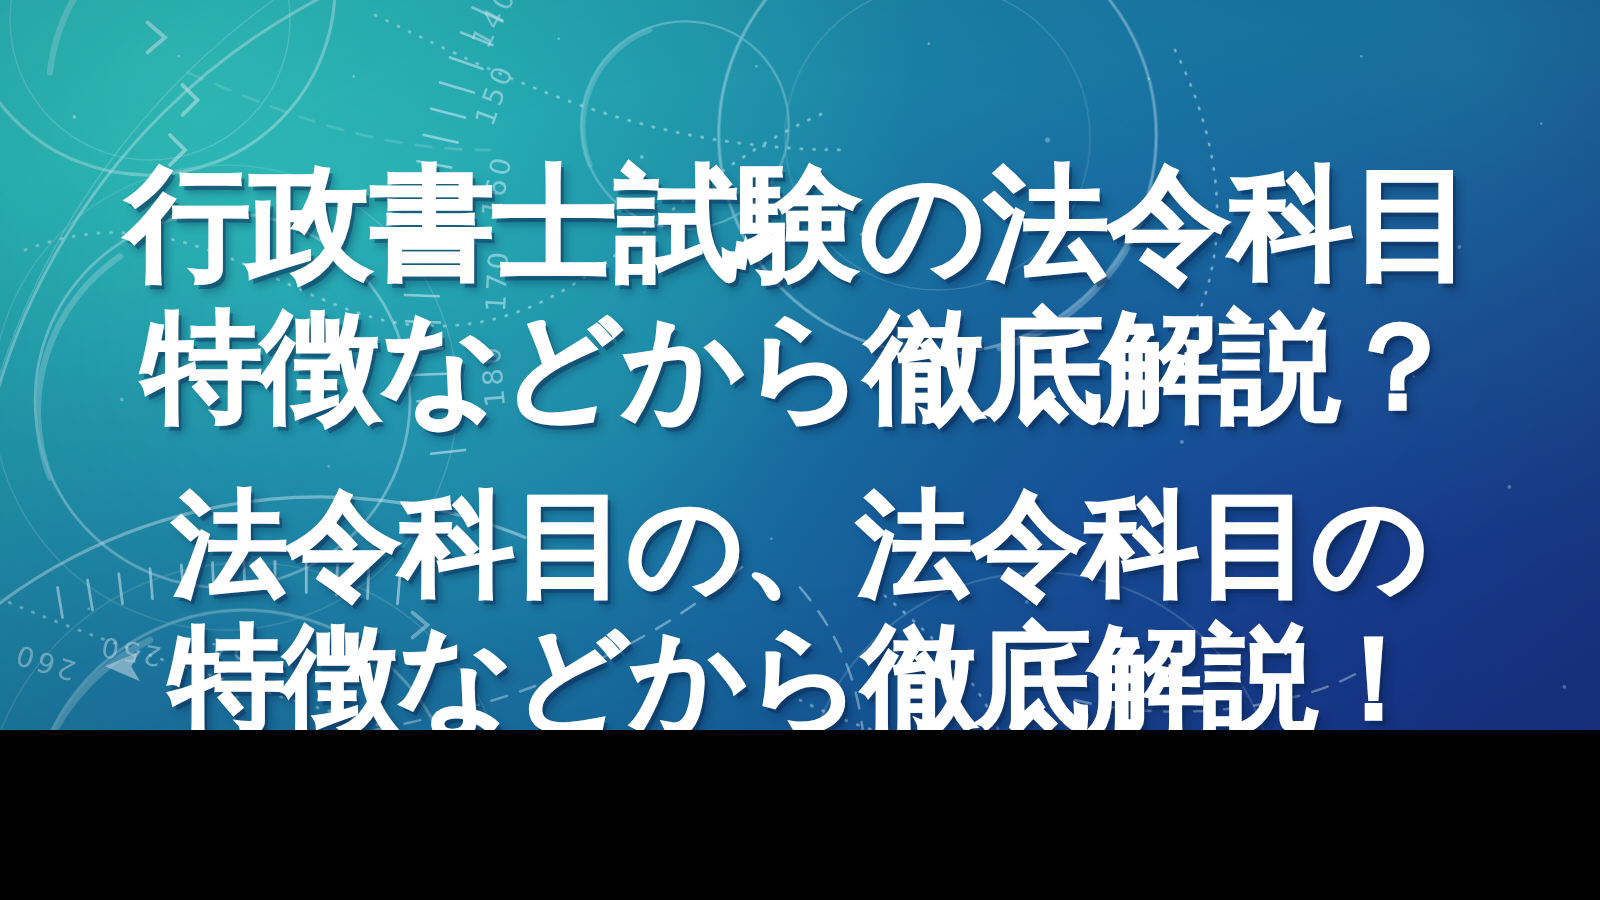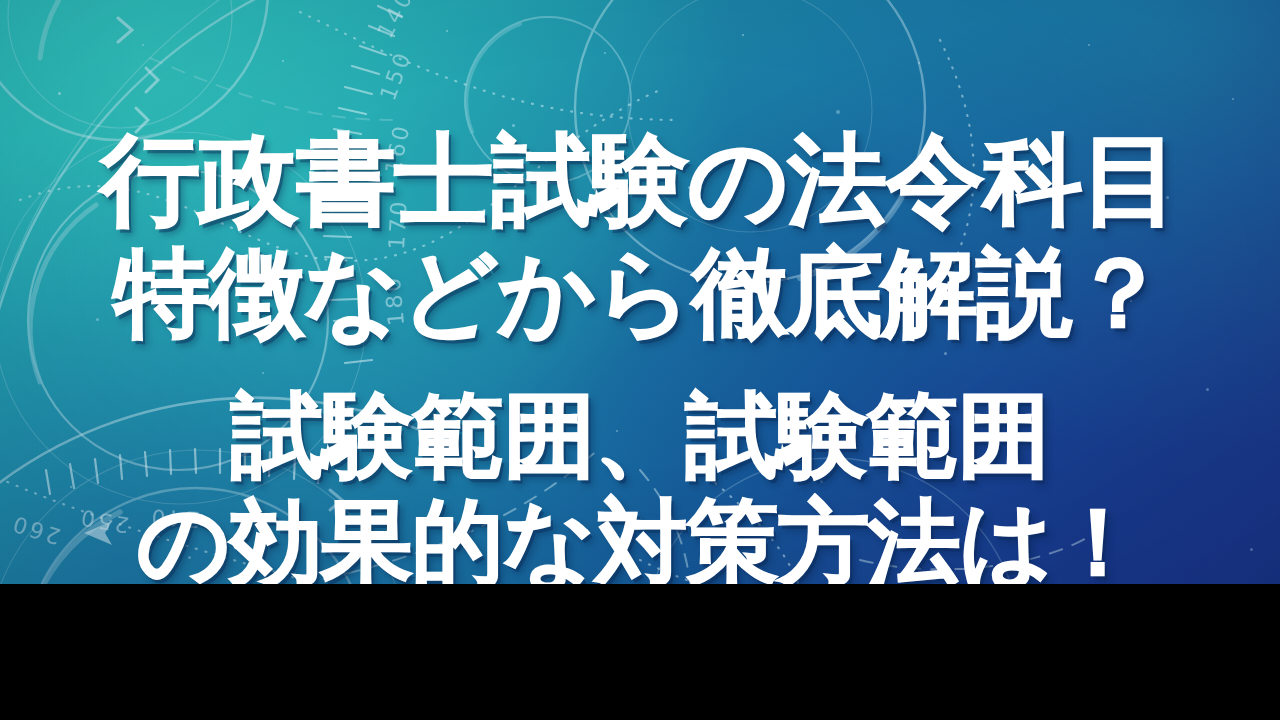--- a/index.html
+++ b/index.html
@@ -267,18 +267,18 @@
   </div>
 
   <div class="bg-vignette"></div>
 
   <div class="headline">
     <div class="hl-group top">
       <div class="line l1">行政書士試験の法令科目</div>
       <div class="line l2">特徴などから徹底解説？</div>
     </div>
     <div class="hl-group bottom">
-      <div class="line l3">試験範囲、試験範囲</div>
-      <div class="line l4">の効果的な対策方法は！</div>
+      <div class="line l3">法令科目の、法令科目の</div>
+      <div class="line l4">特徴などから徹底解説！</div>
     </div>
   </div>
 
 </div>
 
 </body></html>

